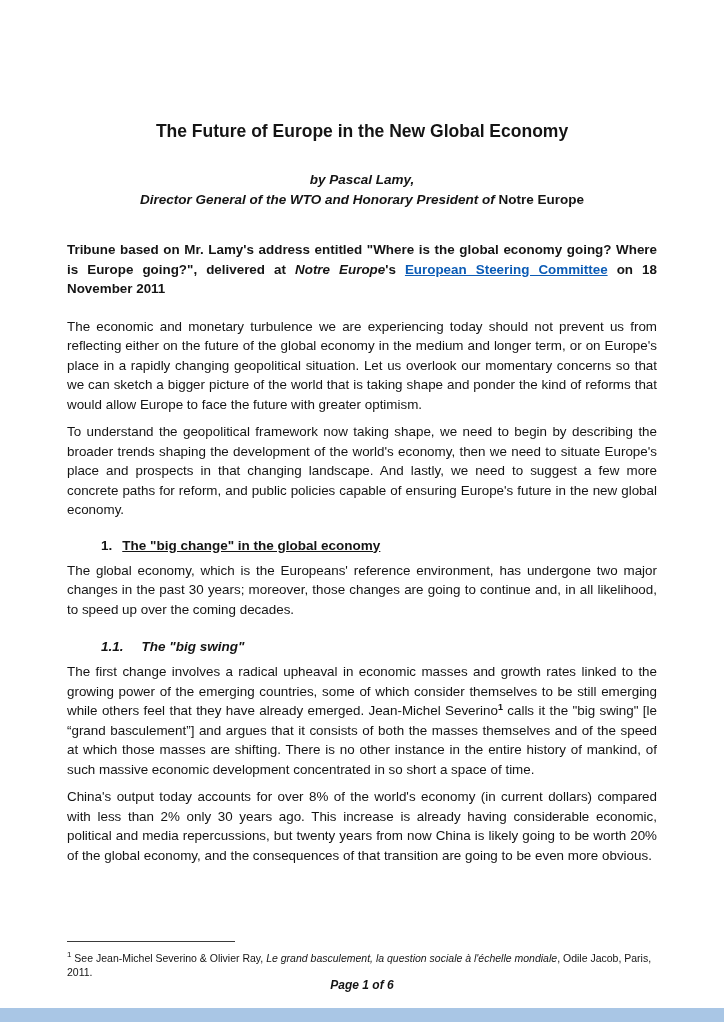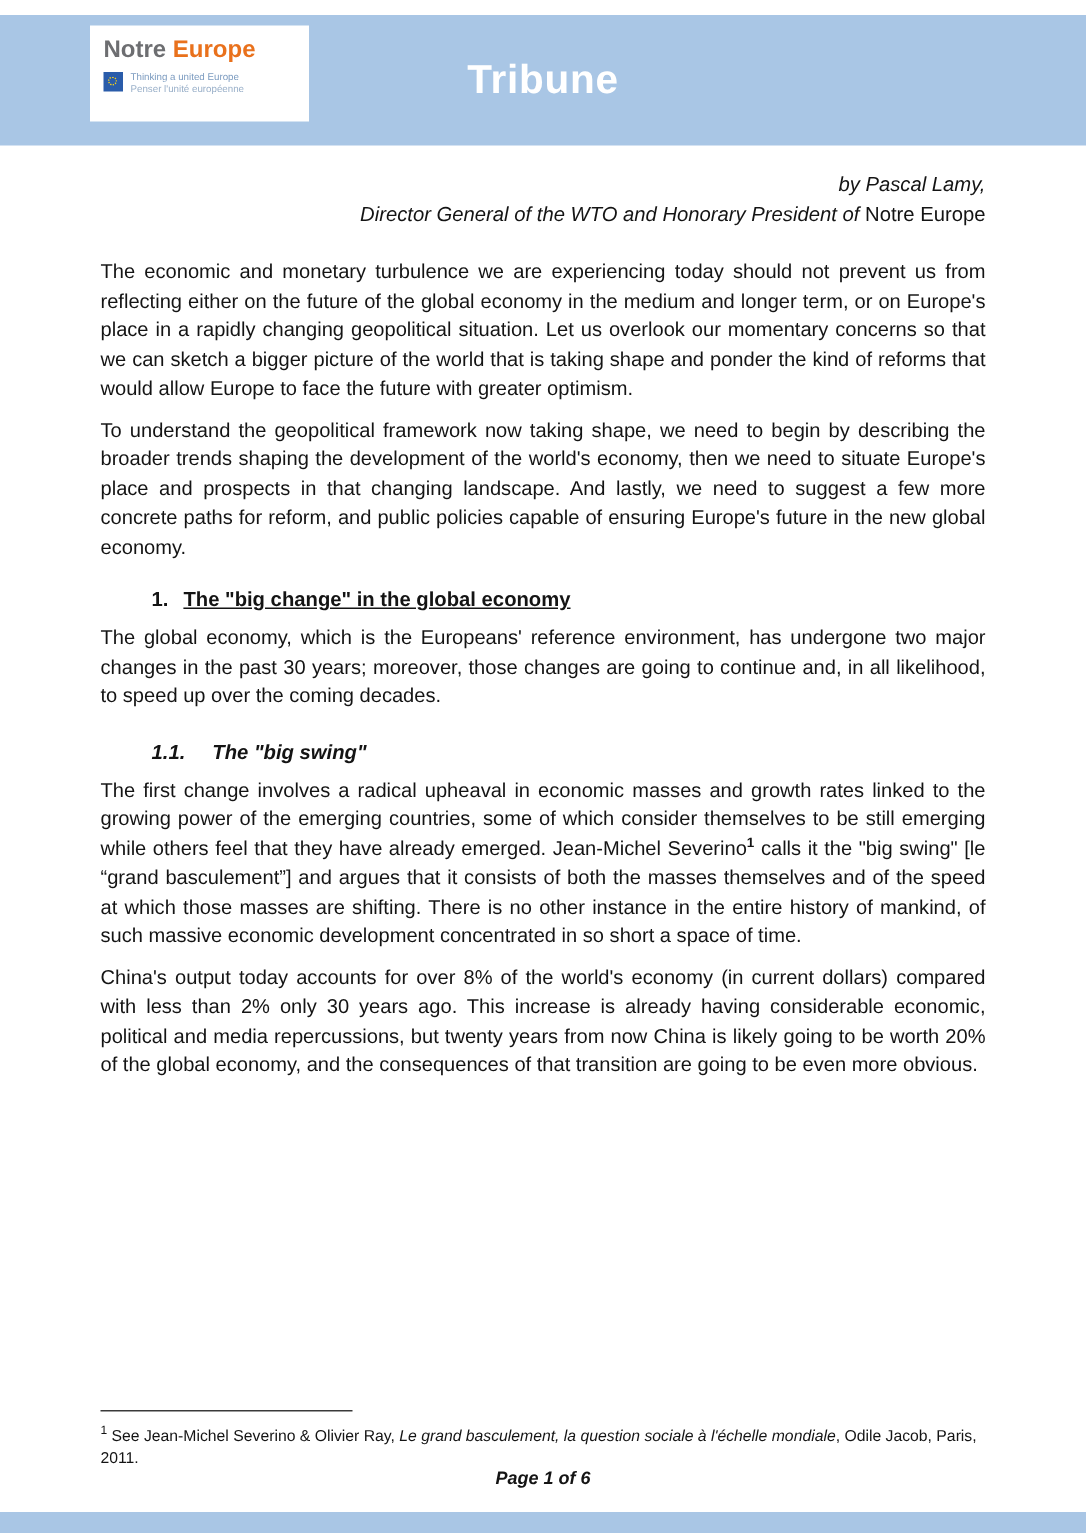--- a/index.html
+++ b/index.html
@@ -26,21 +26,21 @@
   .eu-icon::after{
     content:"";position:absolute;left:3px;top:3px;width:6px;height:6px;border-radius:50%;
     border:1px dotted #ffd617;box-sizing:border-box;
   }
   .tag-lines{font-size:6.5px;line-height:8px;color:#7d9cc0;}
   .tag-line2{color:#9ab0c9;}
   
   .content{position:absolute;left:67px;top:97px;width:590px;}
   .date-line{margin-top:6px;text-align:right;font-weight:bold;font-style:italic;font-size:12.5px;}
   .doc-title{margin-top:24px;text-align:center;font-weight:bold;font-size:17.5px;}
-  .byline{margin-top:16px;text-align:right;font-weight:normal;font-style:italic;font-size:13.5px;line-height:20px;}
+  .byline{margin-top:28px;text-align:center;font-weight:bold;font-style:italic;font-size:13.5px;line-height:20px;}
   .byline .no-italic{font-style:normal;}
   .intro{margin-top:30px;font-weight:bold;font-size:13.4px;line-height:19.5px;text-align:justify;}
   .intro .it{font-style:italic;}
   .intro a{color:#0b5bb5;font-weight:bold;text-decoration:underline;cursor:pointer;}
   p.body{margin:8px 0 0 0;font-size:13.4px;line-height:19.5px;text-align:justify;}
   p.body.first{margin-top:18px;}
   .h-num{font-weight:bold;margin-right:10px;}
   .section-h{margin:18px 0 0 34px;font-weight:bold;font-size:13.5px;}
   .section-h .h-text{text-decoration:underline;}
   .sub-h{margin:20px 0 0 34px;font-weight:bold;font-style:italic;font-size:13.5px;}
@@ -53,45 +53,34 @@
   .footnote .it{font-style:italic;}
   .page-footer{position:absolute;left:0;bottom:32px;width:100%;text-align:center;
     font-weight:bold;font-style:italic;font-size:12px;}
   .bottom-band{position:absolute;left:0;bottom:2px;width:724px;height:14px;background:#a9c6e5;}
 </style>
 </head>
 <body>
 
 <div class="page">
 
-  <div class="band">
-    <div class="tribune">Tribune</div>
-    <div class="logo-box">
-      <div class="logo-name">
-        <span class="logo-notre">Notre</span><span class="logo-europe"> Europe</span>
-      </div>
-      <div class="logo-bottom">
-        <span class="eu-icon"></span>
-        <span class="tag-lines">
-          <span>Thinking a united Europe</span><br>
-          <span class="tag-line2">Penser l'unité européenne</span>
-        </span>
-      </div>
-    </div>
-  </div>
 
   <div class="content">
 
 
+    <div class="doc-title">The Future of Europe in the New Global Economy</div>
 
     <div class="byline">
       <span>by Pascal Lamy,</span><br>
       <span>Director General of the WTO and Honorary President of </span><span class="no-italic">Notre Europe</span>
     </div>
 
+    <div class="intro">
+      <span>Tribune based on Mr. Lamy's address entitled "Where is the global economy going? Where is Europe going?", delivered at </span><span class="it">Notre Europe</span><span>'s </span><a>European Steering Committee</a><span> on 18 November 2011</span>
+    </div>
 
     <p class="body first">The economic and monetary turbulence we are experiencing today should not prevent us from reflecting either on the future of the global economy in the medium and longer term, or on Europe's place in a rapidly changing geopolitical situation. Let us overlook our momentary concerns so that we can sketch a bigger picture of the world that is taking shape and ponder the kind of reforms that would allow Europe to face the future with greater optimism.</p>
     <p class="body">To understand the geopolitical framework now taking shape, we need to begin by describing the broader trends shaping the development of the world's economy, then we need to situate Europe's place and prospects in that changing landscape. And lastly, we need to suggest a few more concrete paths for reform, and public policies capable of ensuring Europe's future in the new global economy.</p>
 
     <div class="section-h">
       <span class="h-num">1.</span><span class="h-text">The "big change" in the global economy</span>
     </div>
 
     <p class="body">The global economy, which is the Europeans' reference environment, has undergone two major changes in the past 30 years; moreover, those changes are going to continue and, in all likelihood, to speed up over the coming decades.</p>
 

